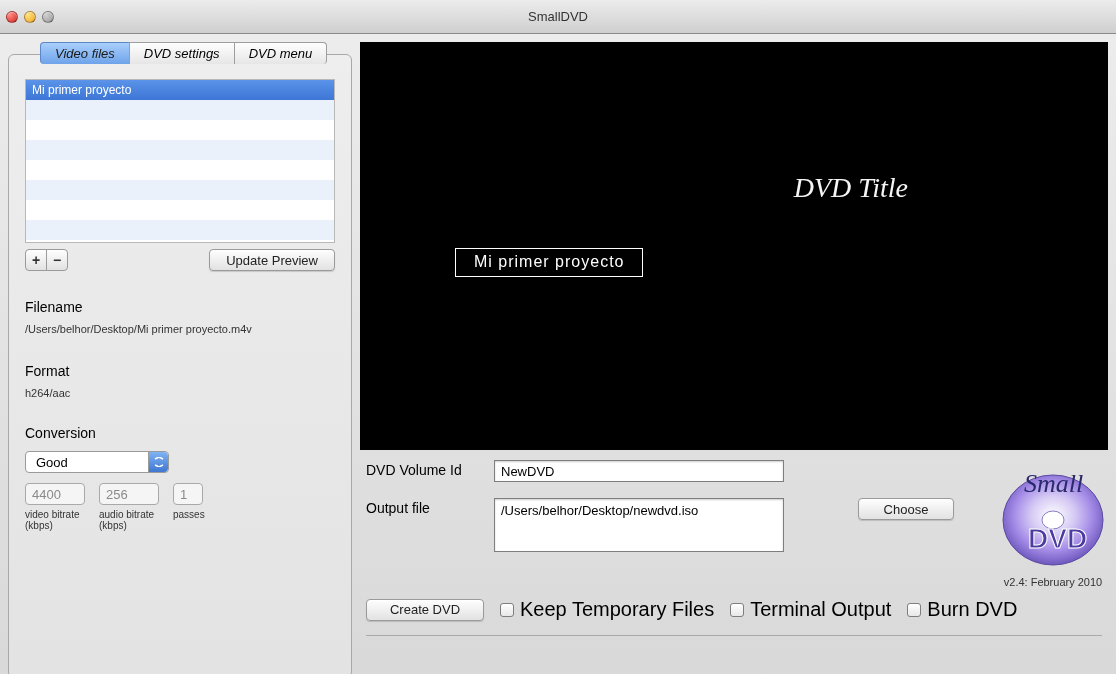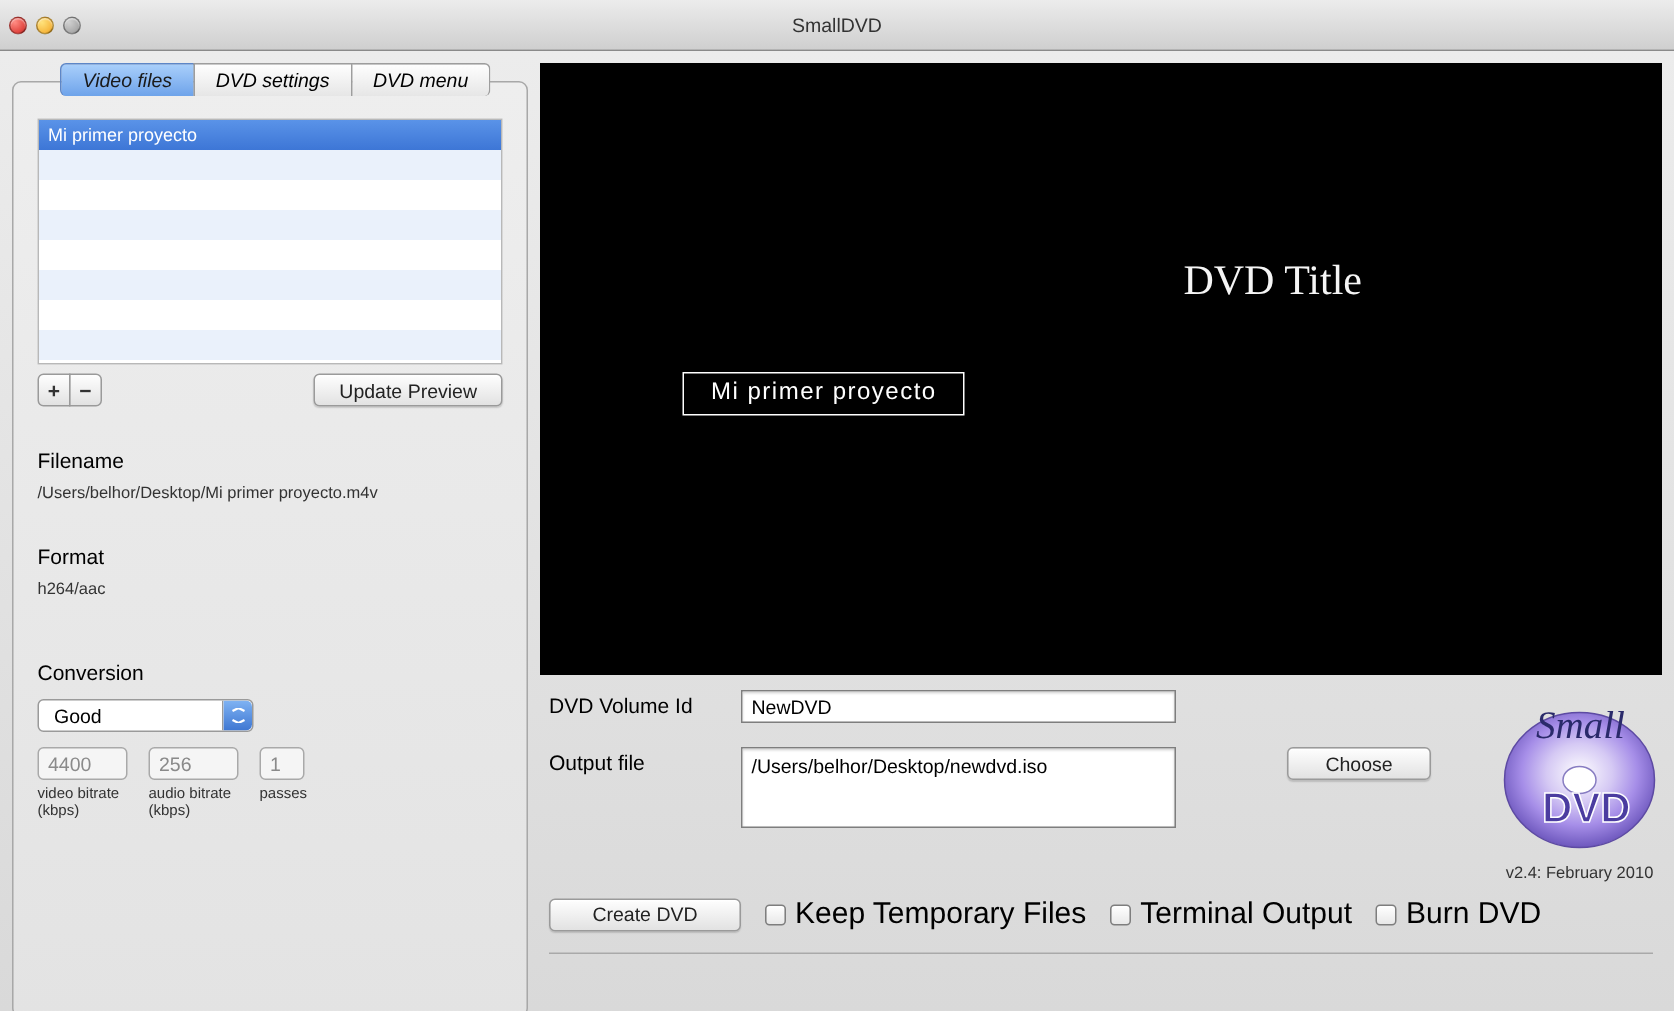--- a/index.html
+++ b/index.html
@@ -168,20 +168,21 @@
   
   .right { flex:1; display:flex; flex-direction:column; }
   .preview {
     background:#000; height:408px; width:100%;
     position:relative;
     color:#fff;
   }
   .dvd-title {
     position:absolute; right:200px; top:130px;
     font-family: "Brush Script MT", "Segoe Script", cursive;
+    font-style:italic;
     font-size:28px; color:#f5f5f5;
   }
   .menu-item-box{
     position:absolute; left:95px; top:206px;
     border:1px solid #fff;
     padding:4px 18px 5px;
     font-size:16px;
     font-family: "Helvetica Neue", Arial, sans-serif;
     letter-spacing:1px;
   }
@@ -266,21 +267,21 @@
           </div>
           <div class="mac-btn">Update Preview</div>
         </div>
 
         <div class="section-label">Filename</div>
         <div class="section-value">/Users/belhor/Desktop/Mi primer proyecto.m4v</div>
 
         <div class="section-label">Format</div>
         <div class="section-value">h264/aac</div>
 
-        <div class="section-label" style="margin-top:41px">Conversion</div>
+        <div class="section-label" style="margin-top:26px">Conversion</div>
         <div class="combo">
           <span>Good</span>
           <div class="arrow">
             <svg viewBox="0 0 10 10">
                 <path d="M1 2 L5 0 L9 2 M1 8 L5 10 L9 8" stroke="#fff" stroke-width="1.5" fill="none"></path>
               </svg>
           </div>
         </div>
 
         <div class="bitrate-row">
@@ -329,21 +330,21 @@
         </div>
 
         <div class="out-lbl">Output file</div>
         <div class="txt big">/Users/belhor/Desktop/newdvd.iso</div>
         <div>
             <div class="mac-btn" style="width:96px;justify-content:center">Choose</div>
           </div>
       </div>
 
       <div class="actions-row">
-        <div class="mac-btn" style="width:128px;justify-content:center">Create DVD</div>
+        <div class="mac-btn" style="width:118px;justify-content:center">Create DVD</div>
         <label class="chk-wrap">
           <span class="chk"></span>
           <span>Keep Temporary Files</span>
         </label>
         <label class="chk-wrap">
           <span class="chk"></span>
           <span>Terminal Output</span>
         </label>
         <label class="chk-wrap">
           <span class="chk"></span>

